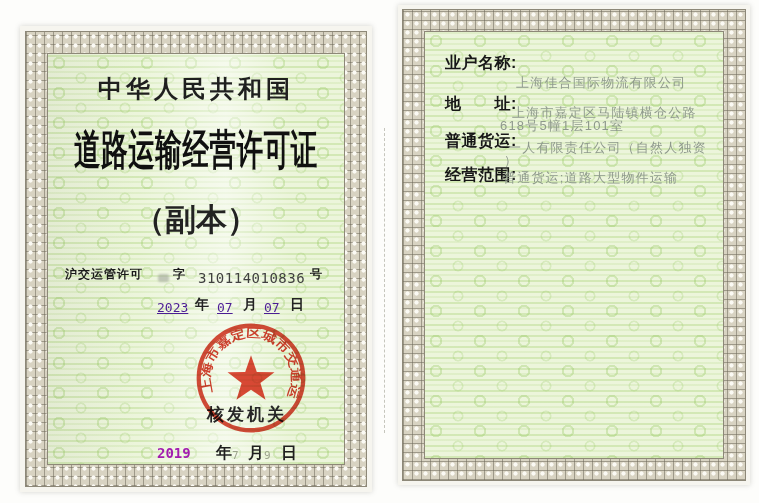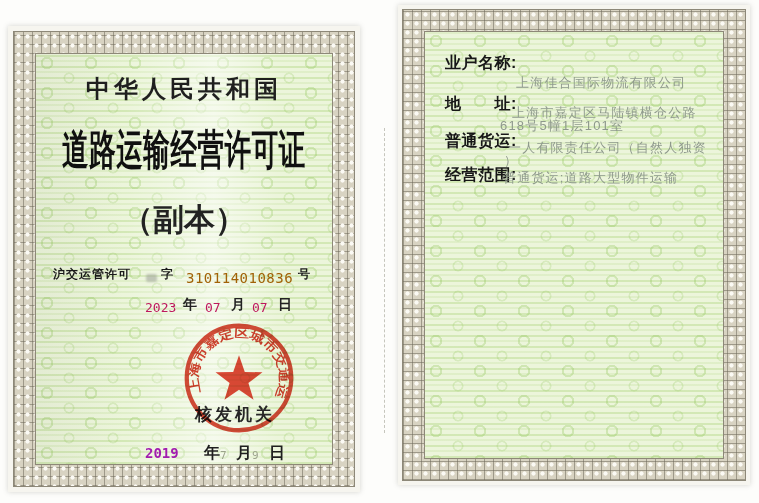--- a/index.html
+++ b/index.html
@@ -4,21 +4,21 @@
 <style>
   html,body{margin:0;padding:0;}
   body{
     width:759px;height:503px;overflow:hidden;position:relative;
     background:#fdfdfb;
     font-family:"Liberation Sans","DejaVu Sans",sans-serif;
   }
   .canvas{position:absolute;inset:0;}
   
   .page{position:absolute;background:#f6f5ef;box-shadow:0 0 5px rgba(90,90,80,.25);}
-  .page-left{left:8px;top:26px;width:352px;height:466px;text-align:center;}
+  .page-left{left:20px;top:26px;width:352px;height:466px;text-align:center;}
   .page-right{left:398px;top:5px;width:352px;height:480px;}
   .band{
     position:absolute;
     background-color:#d8d3c2;
     background-image:
       radial-gradient(circle at 4.5px 4.5px,#fbfaf4 1.8px,rgba(251,250,244,0) 2.4px),
       repeating-linear-gradient(90deg,rgba(110,105,90,.55) 0 1px,rgba(0,0,0,0) 1px 9px),
       repeating-linear-gradient(0deg,rgba(110,105,90,.55) 0 1px,rgba(0,0,0,0) 1px 9px);
     background-size:9px 9px,auto,auto;
     border:1px solid #8d8878;
@@ -48,24 +48,24 @@
   .country{top:47px;left:50%;transform:translateX(-50%);
     font-family:"DejaVu Serif","Liberation Serif",serif;font-weight:700;
     font-size:24px;letter-spacing:4px;color:#1f1f1f;}
   .main-title{top:96px;left:50%;transform:translateX(-50%) scaleX(.63);transform-origin:center top;
     font-size:42px;font-weight:900;color:#101010;letter-spacing:1px;}
   .copy{top:173px;left:50%;transform:translateX(-50%);
     font-family:"DejaVu Serif","Liberation Serif",serif;font-weight:600;
     font-size:31px;color:#222;}
   .lic-b{font-size:12px;font-weight:700;color:#1a1a1a;letter-spacing:1px;}
   .mono{font-family:"DejaVu Sans Mono",monospace;}
-  .lic-num{font-size:14px;color:#a16207;letter-spacing:.5px;}
+  .lic-num{font-size:14px;color:#404040;letter-spacing:.5px;}
   .redact{position:absolute;z-index:2;width:11px;height:8px;background:#9b9f96;opacity:.55;filter:blur(1px);border-radius:2px;}
   .val-b{font-size:14px;font-weight:600;color:#222;letter-spacing:.5px;}
-  .val-num{font-size:13px;color:#be185d;}
+  .val-num{font-size:13px;color:#4c1d95;text-decoration:underline;}
   .issuer{font-size:17px;font-weight:600;color:#262626;letter-spacing:3px;}
   .iss-unit{font-size:16px;font-weight:600;color:#1f1f1f;}
   .iss-year{font-size:14px;color:#a21caf;font-weight:bold;}
   .iss-faint{font-size:11px;color:#8f967f;opacity:.85;}
   
   .seal{position:absolute;left:174px;top:295px;width:114px;height:114px;z-index:3;
     mix-blend-mode:multiply;opacity:.92;}
   
   .fld-label{font-size:16px;font-weight:700;color:#171717;letter-spacing:.5px;}
   .fld-value{font-size:13px;color:#8e998c;letter-spacing:1.2px;}

